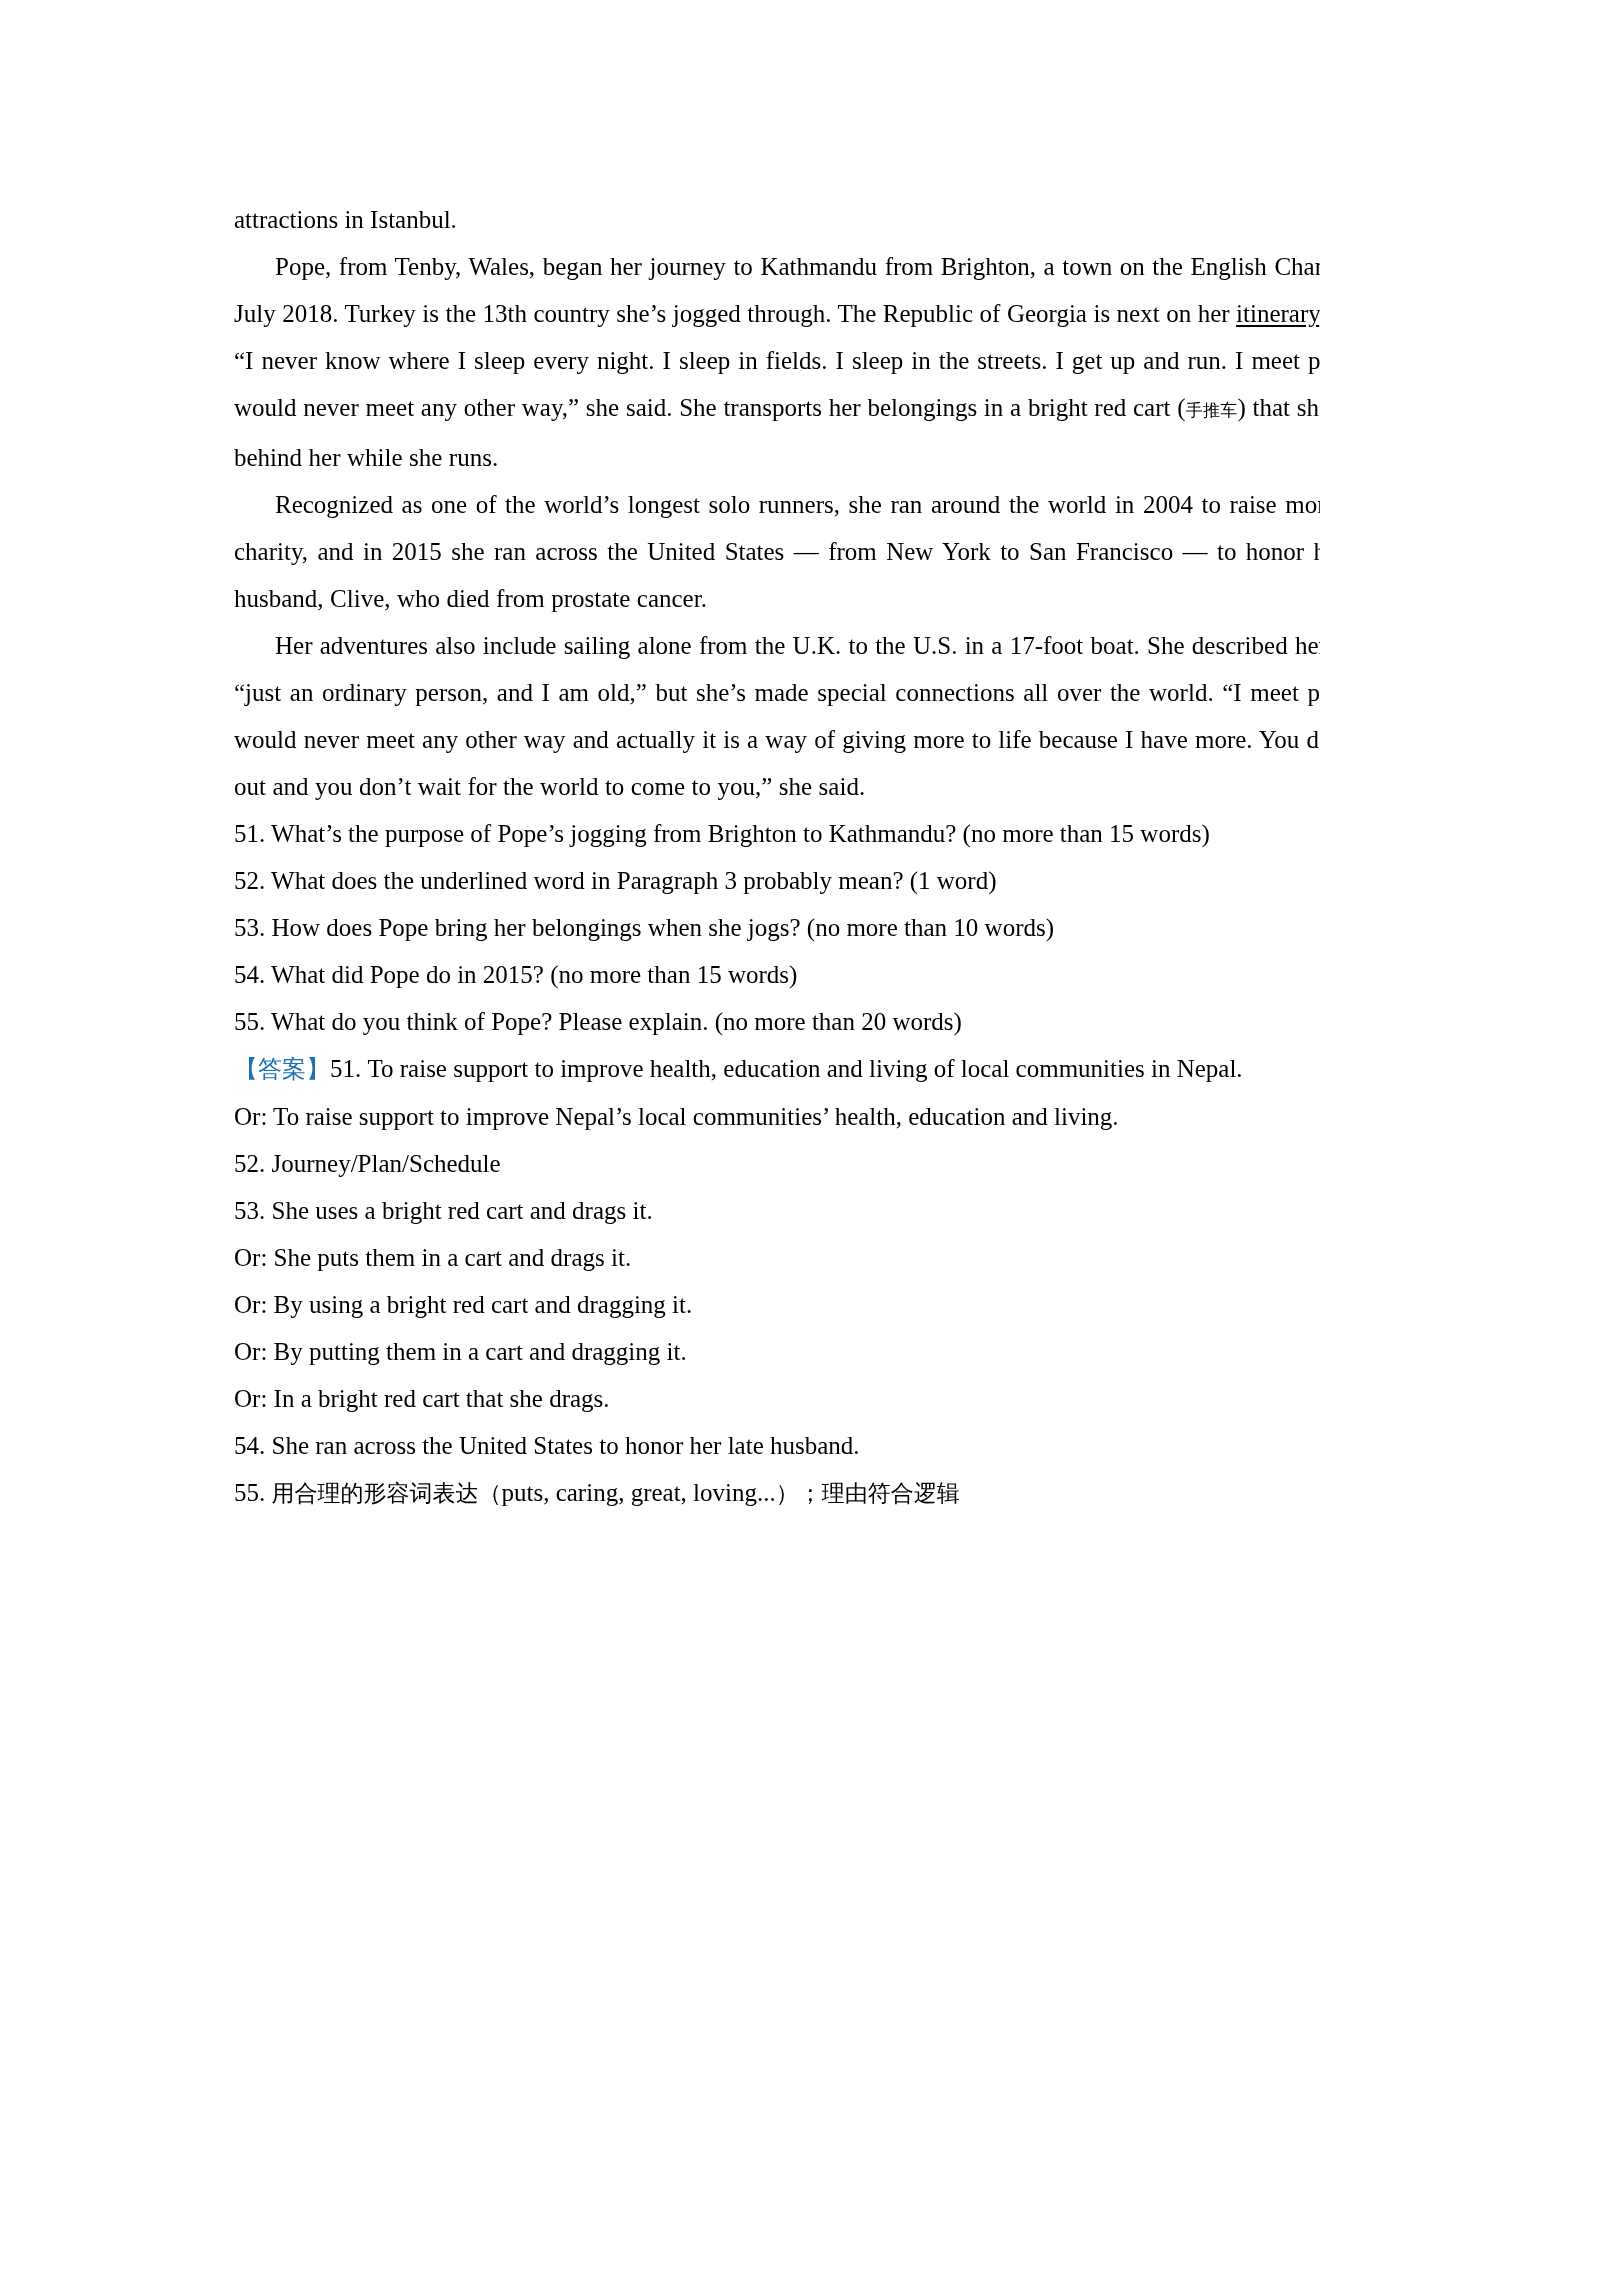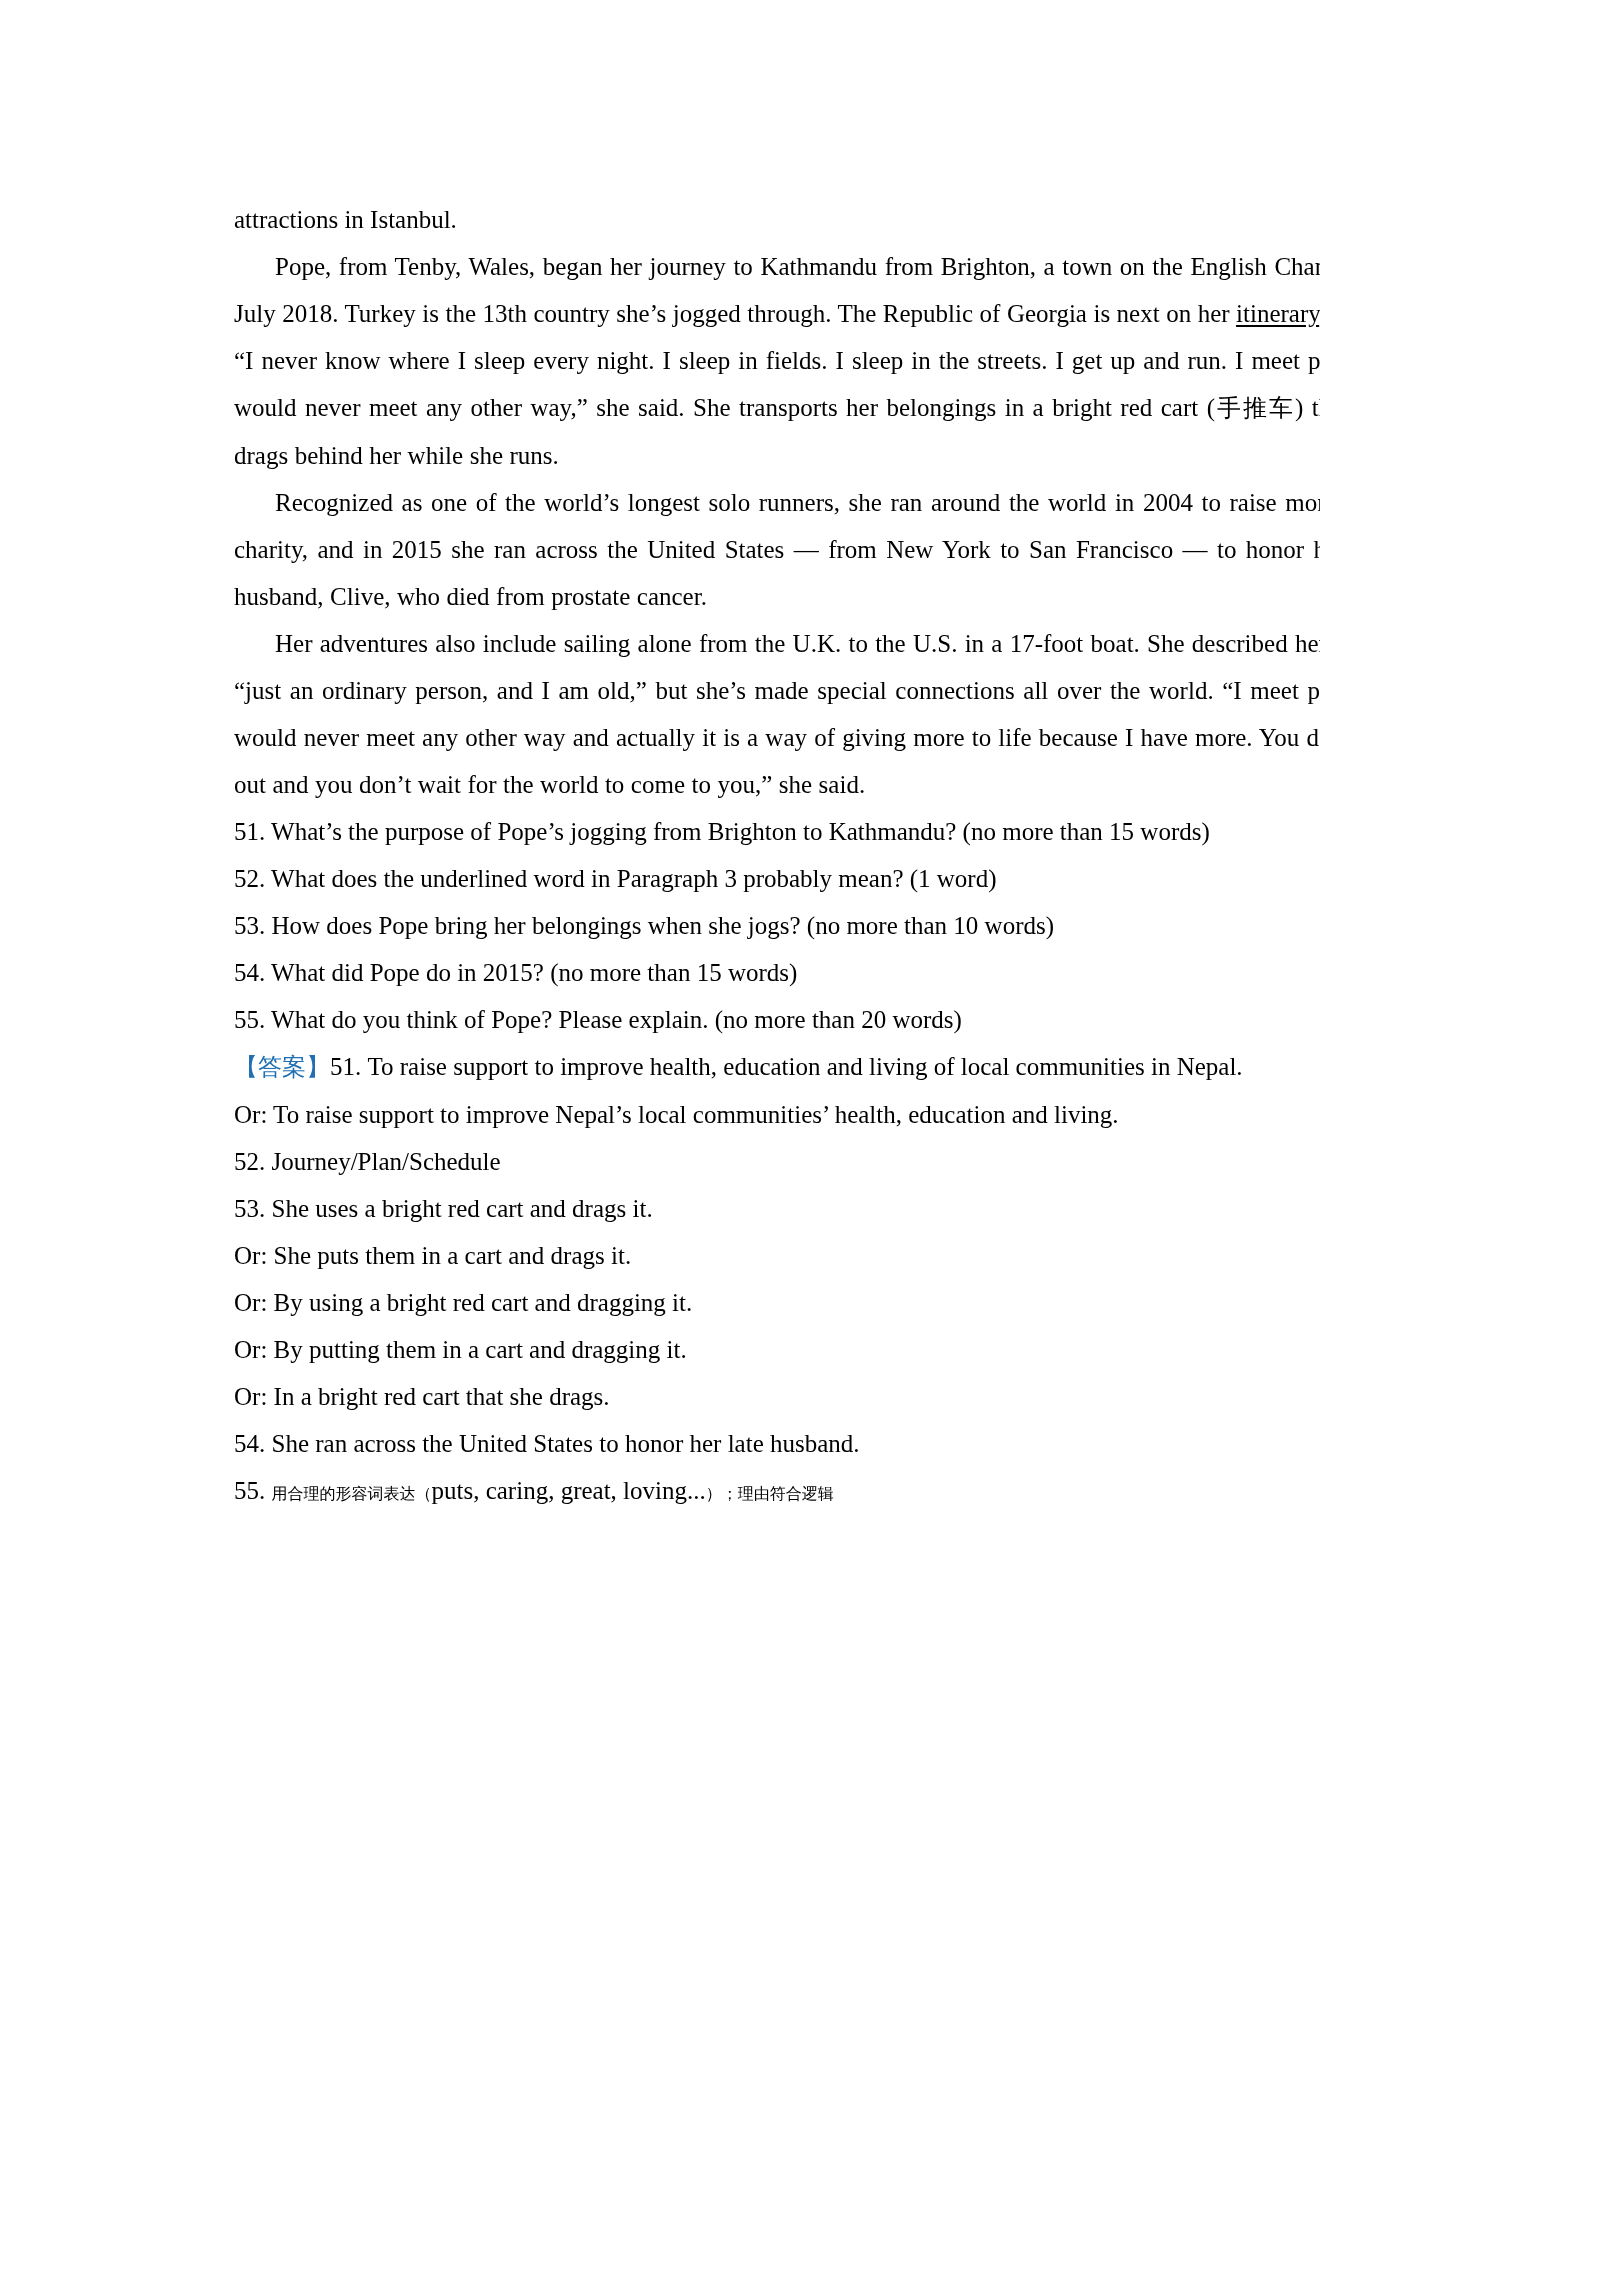--- a/index.html
+++ b/index.html
@@ -51,25 +51,25 @@
     margin: 0;
     padding: 0;
     color: #000000;
   }
   .underline {
     text-decoration: underline;
     text-underline-offset: 2.6px;
   }
   .cjk {
     font-family: "DejaVu Sans", "Liberation Sans", sans-serif;
-    font-size: 24px;
+    font-size: 17px;
   }
   .cjk-answer {
     font-family: "DejaVu Sans", "Liberation Sans", sans-serif;
-    font-size: 16px;
+    font-size: 23px;
   }
   .answer-tag {
     font-family: "DejaVu Sans", "Liberation Sans", sans-serif;
     font-size: 24px;
     letter-spacing: 0;
     margin-top: 12px;
   }
 </style>
 </head>
 <body>

